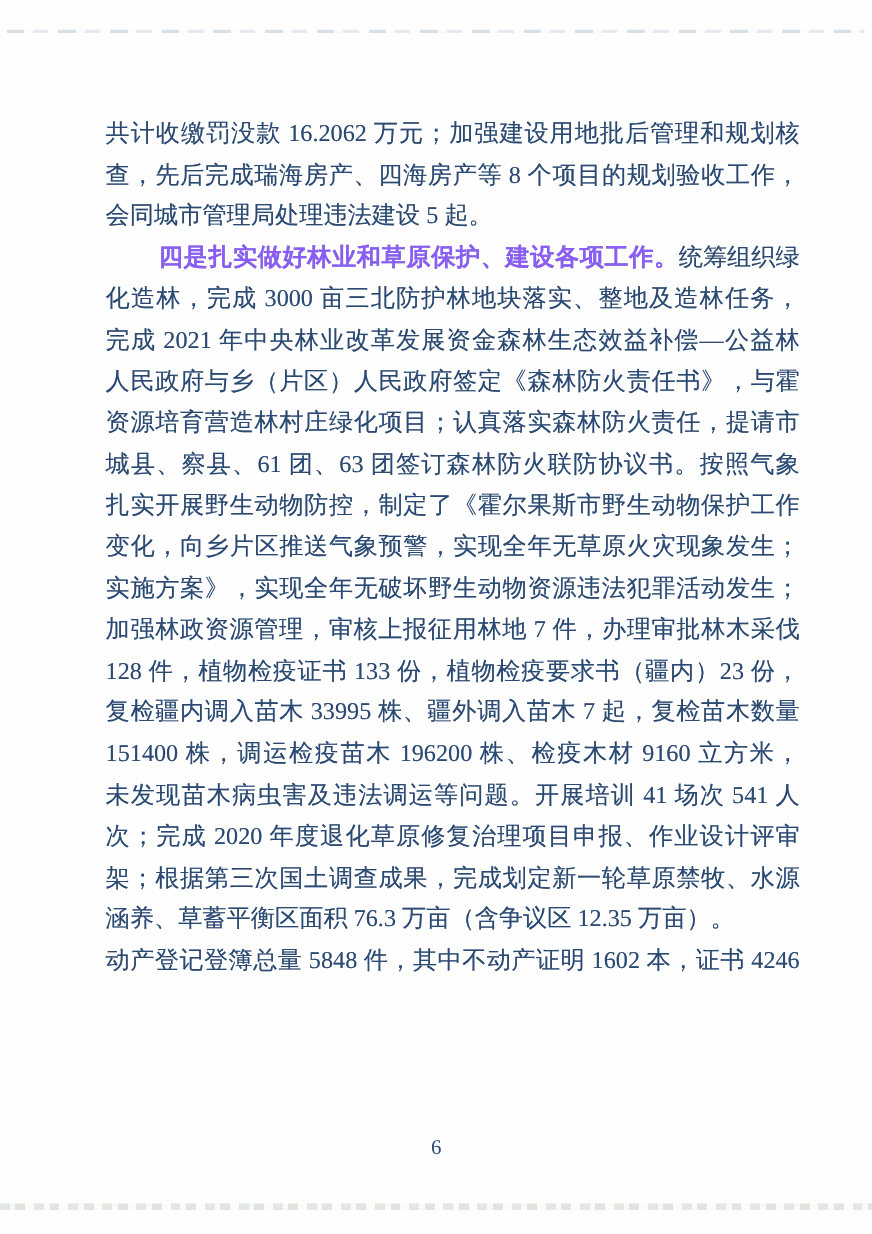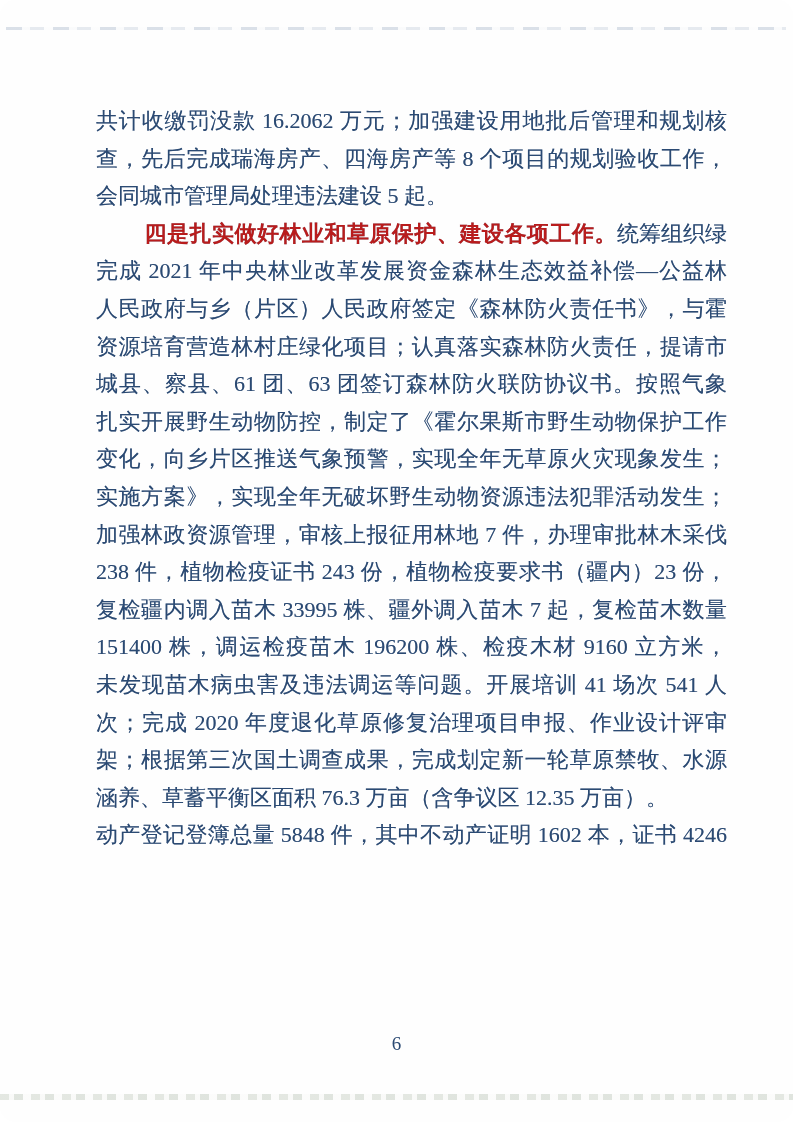--- a/index.html
+++ b/index.html
@@ -61,21 +61,21 @@
     overflow: visible;
   }
   .line.end {
     text-align-last: auto;
   }
   .line.indent {
     text-indent: 2.2em;
   }
   .b {
     font-weight: 700;
-    color: #b91c1c;
+    color: #8b5cf6;
     font-family: "Liberation Sans", "DejaVu Sans", sans-serif;
     letter-spacing: 0.5px;
   }
   .page-number {
     position: absolute;
     top: 1030px;
     left: 0;
     width: 793px;
     height: 28px;
     line-height: 28px;
@@ -87,29 +87,30 @@
 </head>
 <body>
 
 <div class="page">
   <div class="scan-artifact-top"></div>
   <div class="text-block">
       <div class="line"><span>共计收缴罚没款 16.2062 万元；加强建设用地批后管理和规划核</span></div>
       <div class="line"><span>查，先后完成瑞海房产、四海房产等 8 个项目的规划验收工作，</span></div>
       <div class="line end"><span>会同城市管理局处理违法建设 5 起。</span></div>
       <div class="line indent"><span class="b">四是扎实做好林业和草原保护、建设各项工作。</span><span>统筹组织绿</span></div>
+      <div class="line"><span>化造林，完成 3000 亩三北防护林地块落实、整地及造林任务，</span></div>
       <div class="line"><span>完成 2021 年中央林业改革发展资金森林生态效益补偿—公益林</span></div>
       <div class="line"><span>人民政府与乡（片区）人民政府签定《森林防火责任书》，与霍</span></div>
       <div class="line"><span>资源培育营造林村庄绿化项目；认真落实森林防火责任，提请市</span></div>
       <div class="line"><span>城县、察县、61 团、63 团签订森林防火联防协议书。按照气象</span></div>
       <div class="line"><span>扎实开展野生动物防控，制定了《霍尔果斯市野生动物保护工作</span></div>
       <div class="line"><span>变化，向乡片区推送气象预警，实现全年无草原火灾现象发生；</span></div>
       <div class="line"><span>实施方案》，实现全年无破坏野生动物资源违法犯罪活动发生；</span></div>
       <div class="line"><span>加强林政资源管理，审核上报征用林地 7 件，办理审批林木采伐</span></div>
-      <div class="line"><span>238 件，植物检疫证书 243 份，植物检疫要求书（疆内）23 份，</span></div>
+      <div class="line"><span>128 件，植物检疫证书 133 份，植物检疫要求书（疆内）23 份，</span></div>
       <div class="line"><span>复检疆内调入苗木 33995 株、疆外调入苗木 7 起，复检苗木数量</span></div>
       <div class="line"><span>151400 株，调运检疫苗木 196200 株、检疫木材 9160 立方米，</span></div>
       <div class="line"><span>未发现苗木病虫害及违法调运等问题。开展培训 41 场次 541 人</span></div>
       <div class="line"><span>次；完成 2020 年度退化草原修复治理项目申报、作业设计评审</span></div>
       <div class="line"><span>架；根据第三次国土调查成果，完成划定新一轮草原禁牧、水源</span></div>
       <div class="line end"><span>涵养、草蓄平衡区面积 76.3 万亩（含争议区 12.35 万亩）。</span></div>
       <div class="line"><span>动产登记登簿总量 5848 件，其中不动产证明 1602 本，证书 4246</span></div>
     </div>
   <div class="page-number">6</div>
   <div class="scan-artifact-bottom"></div>

